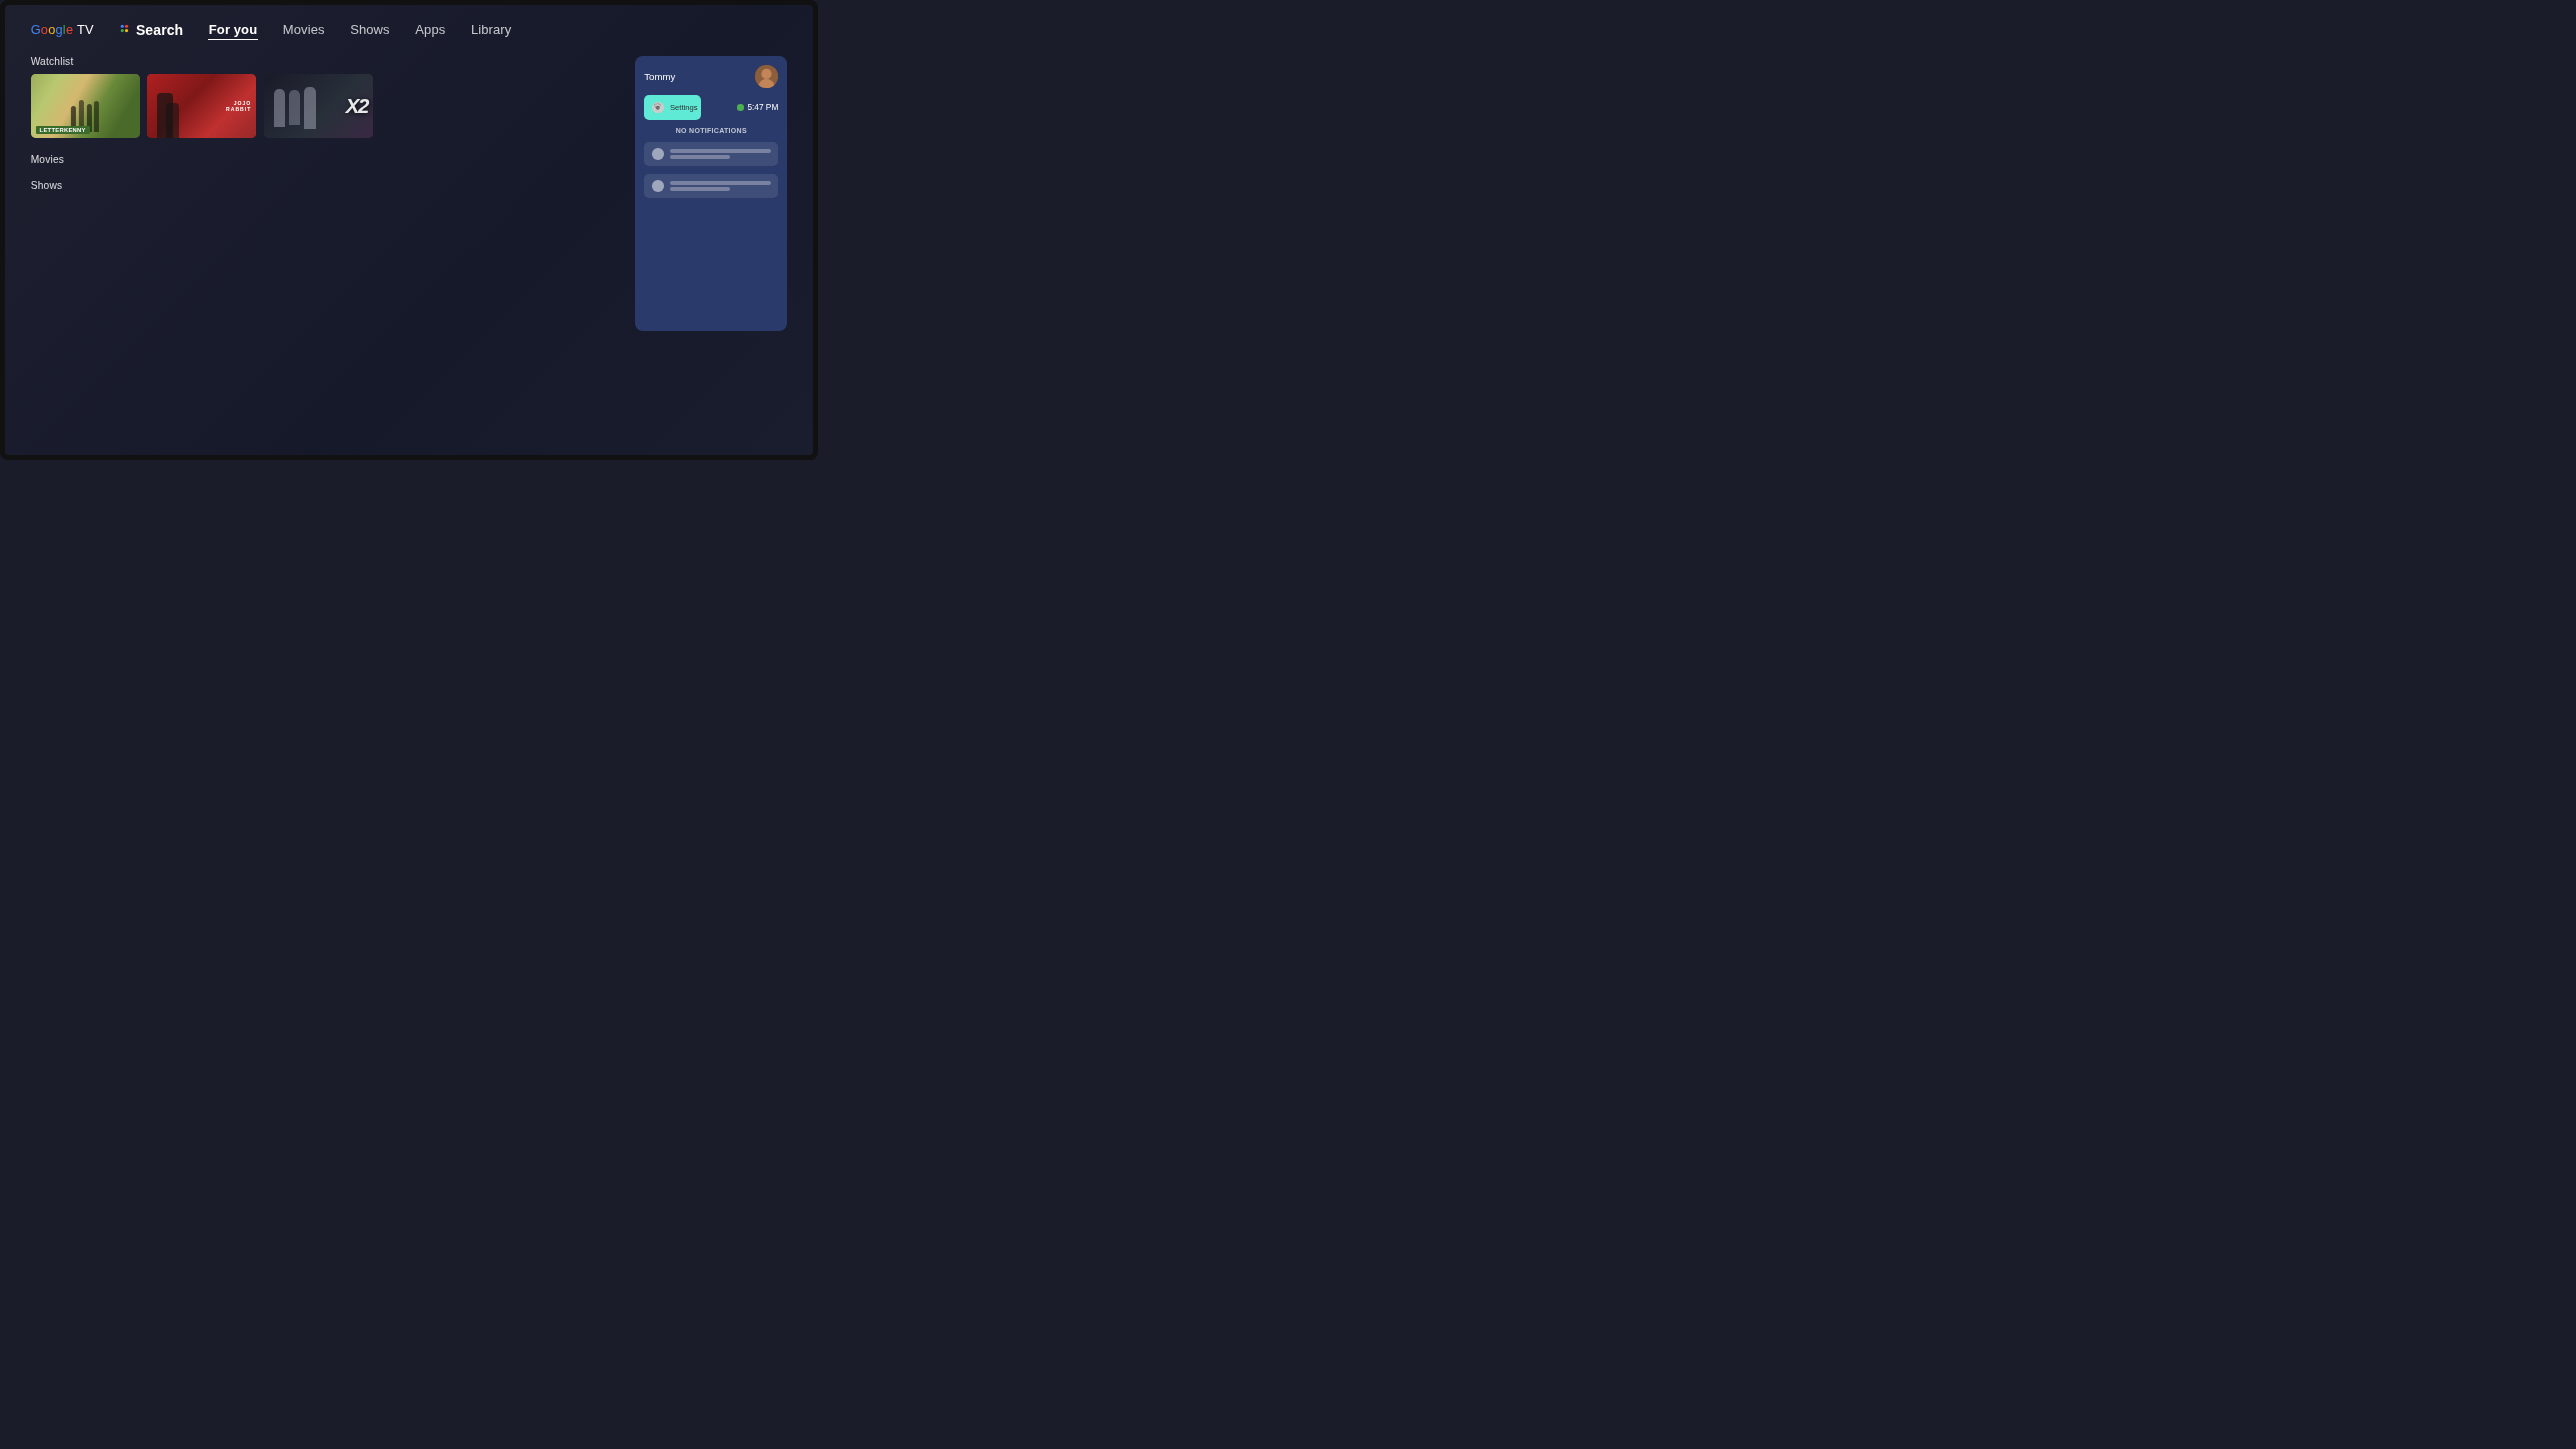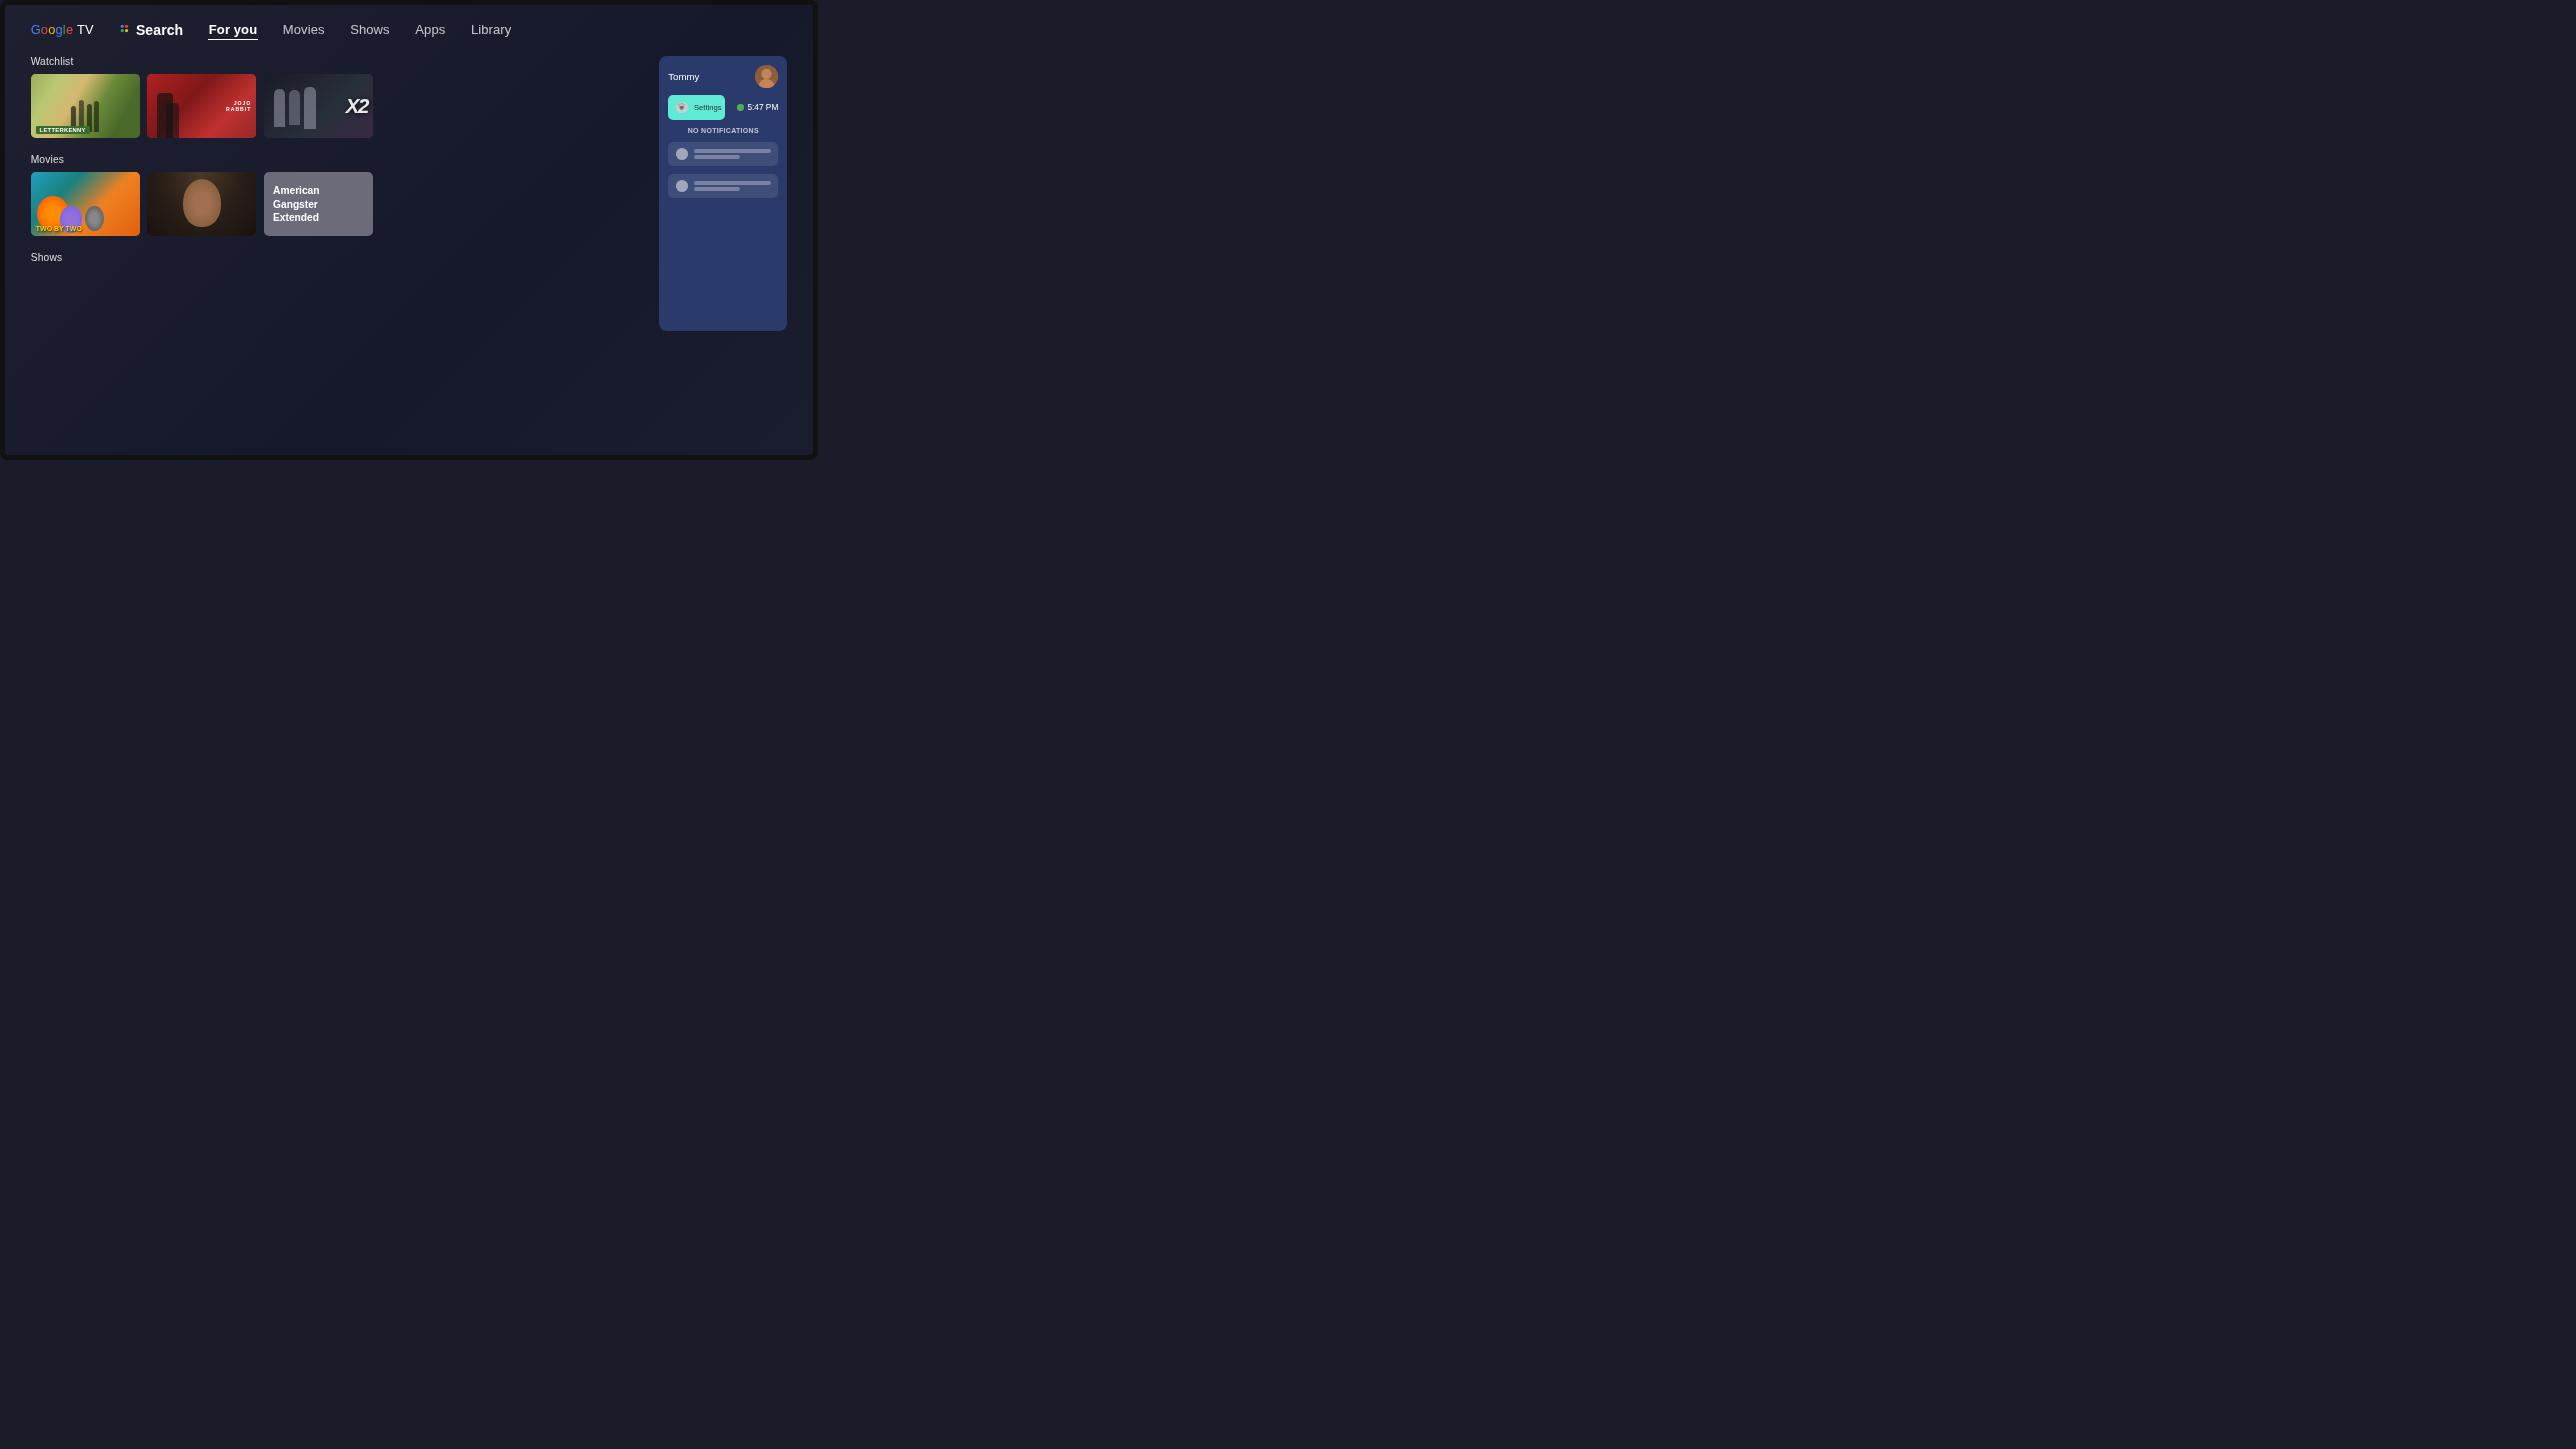--- a/index.html
+++ b/index.html
@@ -303,21 +303,21 @@
       border-radius: 5.1px;
       display: flex;
       align-items: center;
       justify-content: flex-start;
       padding: 9px;
       cursor: pointer;
     }
 
     
     .side-panel {
-      width: 128px;
+      width: 152px;
       flex-shrink: 0;
       background: #2a3a6a;
       border-radius: 7.7px;
       padding: 9px;
       height: 275px;
       display: flex;
       flex-direction: column;
       gap: 7.7px;
     }
 
@@ -512,42 +512,20 @@
                 <div style="width:11.5px;height:42px;background:rgba(200,200,220,0.4);border-radius:5.1px 5.1px 0 0;"></div>
               </div>
               <div class="card-x2-label">X2</div>
             </div>
 
           </div>
         </div>
 
         <div class="section">
           <div class="section-title">Movies</div>
-          <div class="cards-row">
-
-            <div class="card watchlist-card card-twobytwo">
-              <div style="position:absolute;inset:0;background:linear-gradient(135deg,#20a0c0 0%,#1a8080 30%,#f08020 60%,#e06010 100%);"></div>
-
-              <div style="position:absolute;bottom:5.1px;left:6.4px;width:32px;height:35px;background:radial-gradient(ellipse,#FF8C00 30%,#FF6600 70%,#E05500 100%);border-radius:50% 50% 50% 50%;z-index:2;"></div>
-              <div style="position:absolute;bottom:3.2px;left:29px;width:22.4px;height:27px;background:radial-gradient(ellipse,#9370DB 30%,#7B68EE 70%);border-radius:50%;z-index:2;"></div>
-              <div style="position:absolute;bottom:5.1px;left:54px;width:19px;height:25.6px;background:radial-gradient(ellipse,#888 30%,#666 70%);border-radius:50%;z-index:2;"></div>
-              <div class="card-twobytwo-label">TWO BY TWO</div>
-            </div>
-
-            <div class="card watchlist-card card-cage">
-              <div style="position:absolute;inset:0;background:radial-gradient(ellipse at center top,#4a3828 0%,#2a2018 50%,#1a1010 100%);"></div>
-
-              <div style="position:absolute;top:6.4px;left:50%;transform:translateX(-50%);width:38px;height:48px;background:radial-gradient(ellipse,#a07050 30%,#8a6040 70%,#6a4020 100%);border-radius:50% 50% 45% 45%;z-index:2;"></div>
-            </div>
-
-            <div class="card-american-gangster">
-              <div class="text-card-title">American<br>Gangster<br>Extended</div>
-            </div>
-
-          </div>
         </div>
 
         <div class="section">
           <div class="section-title">Shows</div>
         </div>
 
       </div>
 
       <div class="side-panel">
 

